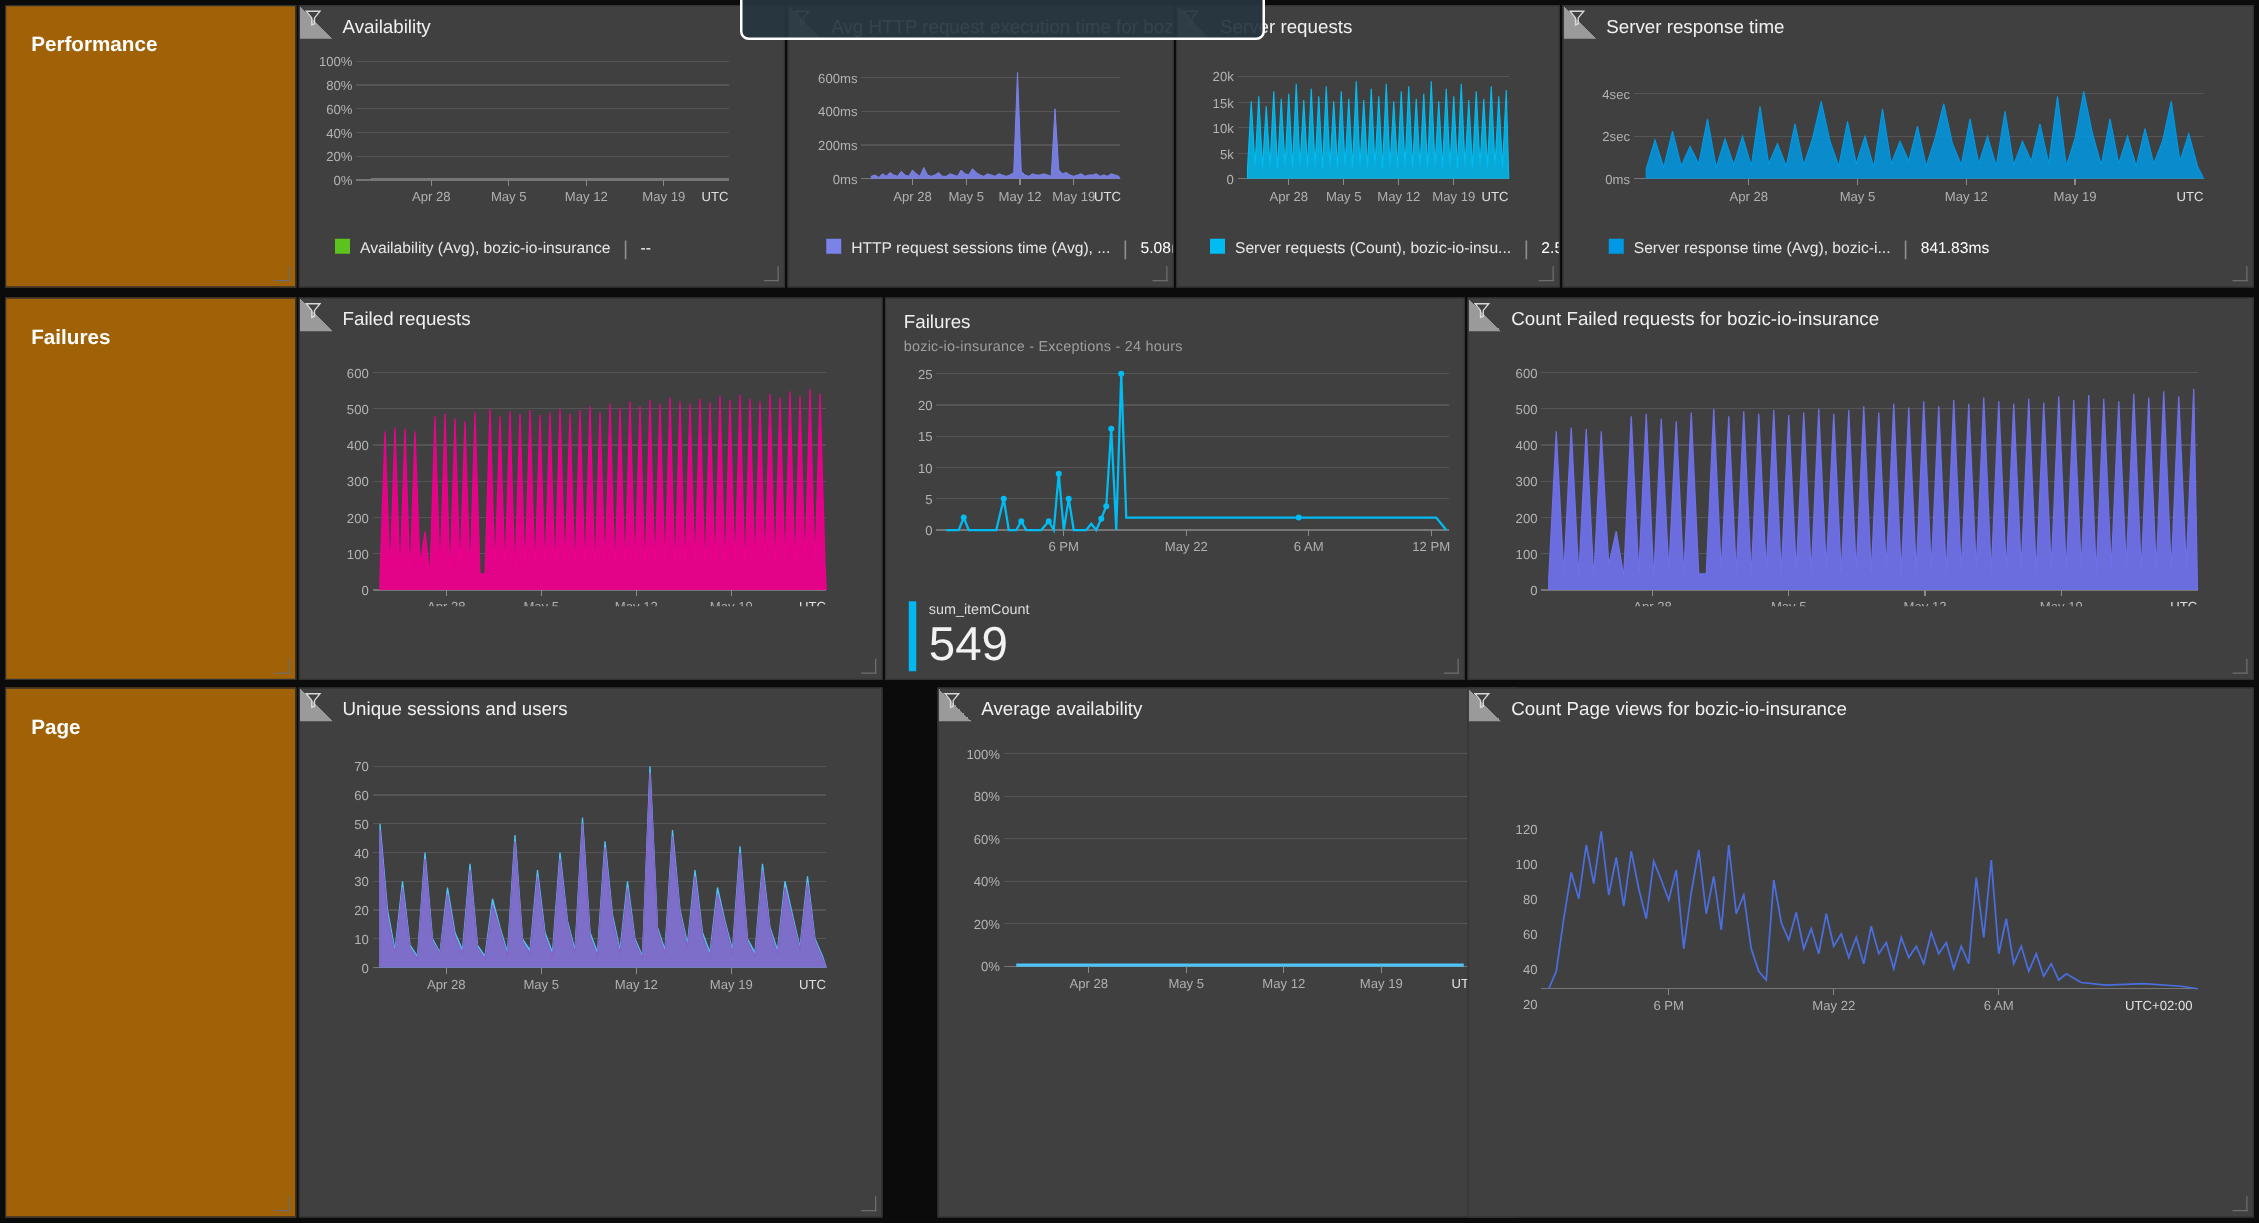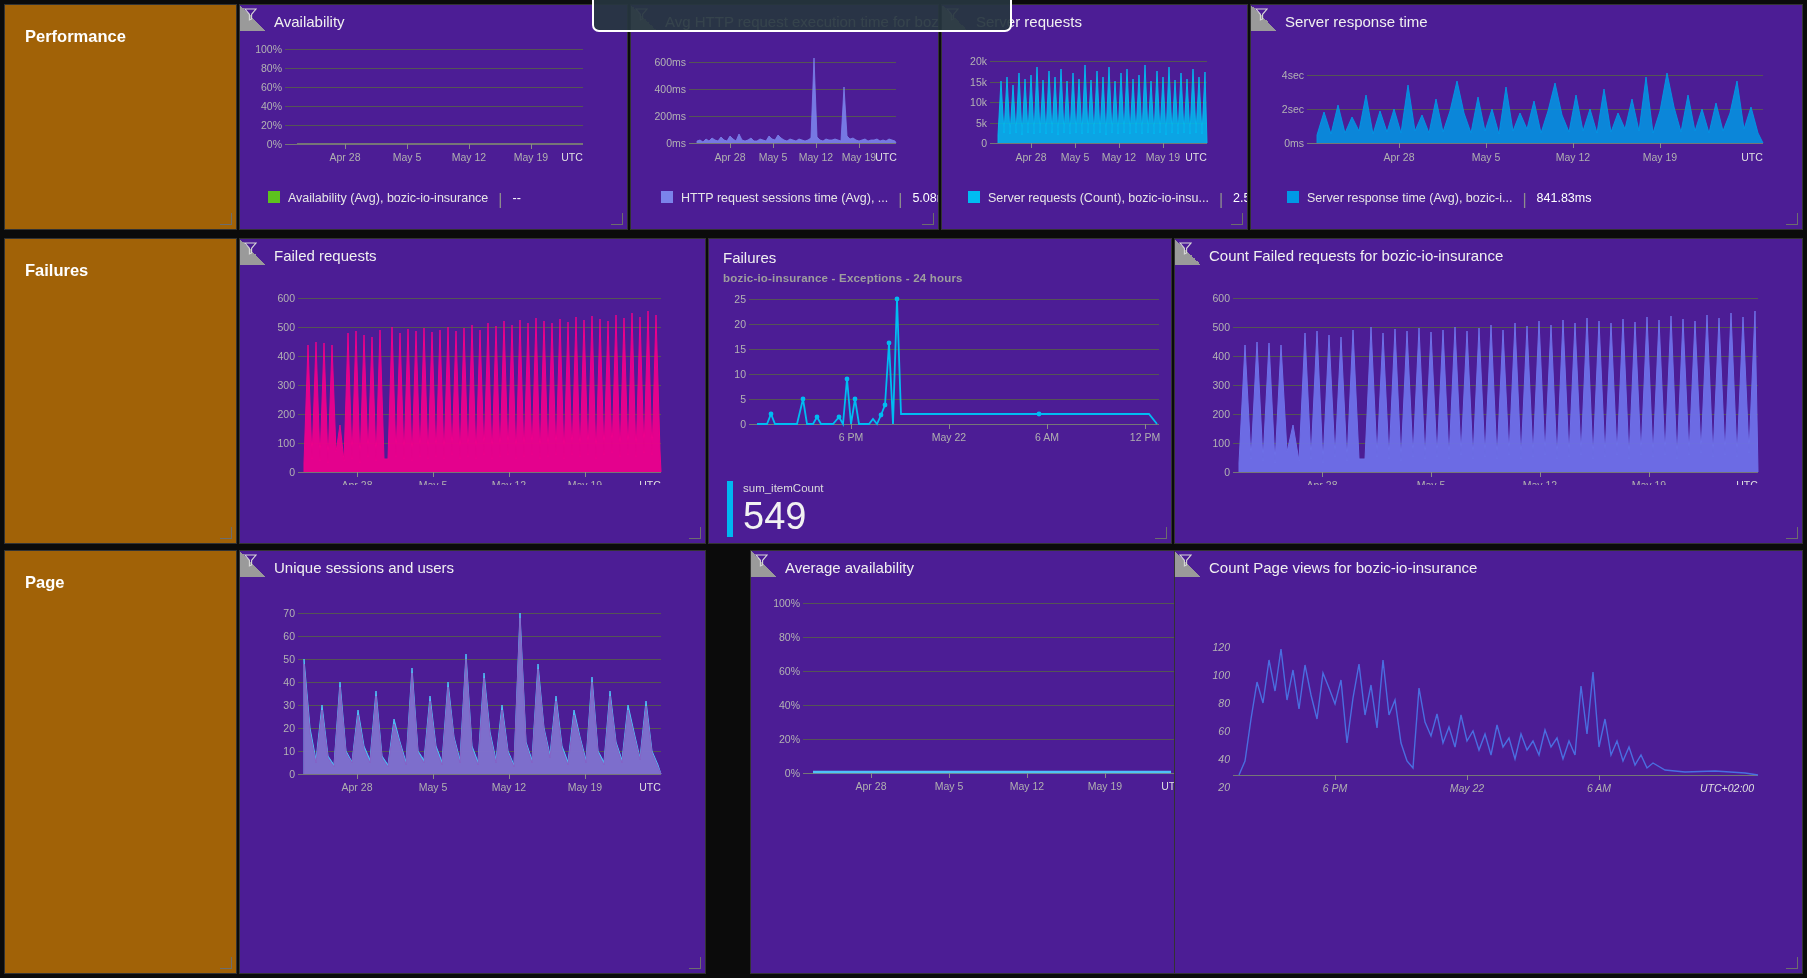--- a/index.html
+++ b/index.html
@@ -8,21 +8,21 @@
     background: #0b0b0b;
     font-family: "Liberation Sans", sans-serif;
     color: #e8e8e8;
     overflow: hidden;
   }
   .dashboard { position: relative; width: 1807px; height: 978px; background:#0b0b0b; }
 
   
   .tile {
     position: absolute;
-    background: #4c1d95;
+    background: #404040;
     border: 1px solid #333333;
     overflow: hidden;
   }
   .tile.section-label { background: #a16207; }
   .tile .corner-br {
     position: absolute; right: 4px; bottom: 4px;
     width: 12px; height: 12px;
     border-right: 1px solid #6d6d6d;
     border-bottom: 1px solid #6d6d6d;
   }
@@ -36,21 +36,20 @@
 
   .tile-title {
     position: absolute; left: 34px; top: 8px;
     font-size: 15px; color: #f0f0f0; font-weight: 400;
     white-space: nowrap;
   }
   .tile-sub {
     position: absolute; left: 14px; top: 30px;
     font-size: 11.5px; color: #9e9e9e; letter-spacing: .2px;
     white-space: nowrap;
-    font-weight: bold;
   }
   .section-title {
     position: absolute; left: 20px; top: 22px;
     font-size: 16.5px; font-weight: bold; color: #ffffff;
   }
 
   
   .chart { position: absolute; }
   .chart svg { display: block; }
   .ytick { font-size: 10.5px; fill: #b3b3b3; text-anchor: end; font-family:"Liberation Sans",sans-serif; }
@@ -479,21 +478,21 @@
     <div class="corner-br"></div>
   </div>
 
   <div class="tile" style="left:1174px; top:550px; width:629px; height:424px;">
     <div class="flag">
       <svg width="13" height="13" viewBox="0 0 13 13">
           <path d="M1 1h11L7.6 6.3V11L5.4 12V6.3z" fill="none" stroke="#d8d8d8" stroke-width="1.1"></path>
         </svg>
     </div>
     <div class="tile-title">Count Page views for bozic-io-insurance</div>
-    <div class="chart" style="left:0;top:36px;font-style:italic;">
+    <div class="chart" style="left:0;top:52px;">
       <svg width="629" height="215" viewBox="0 0 629 215">
         <text class="ytick" x="55" y="64">120</text>
         <text class="ytick" x="55" y="92">100</text>
         <text class="ytick" x="55" y="120">80</text>
         <text class="ytick" x="55" y="148">60</text>
         <text class="ytick" x="55" y="176">40</text>
         <text class="ytick" x="55" y="204">20</text>
         <text class="ytick" x="55" y="232">0</text>
         <line class="axisline" x1="58" y1="188" x2="583" y2="188"></line>
         <polyline fill="none" stroke="#4a6ee0" stroke-width="1.4" points="64,188 70,174 76,132 82,95 88,116 94,73 100,104 106,62 112,113 118,83 124,122 130,78 136,108 142,132 148,86 154,101 160,117 166,93 172,156 178,111

